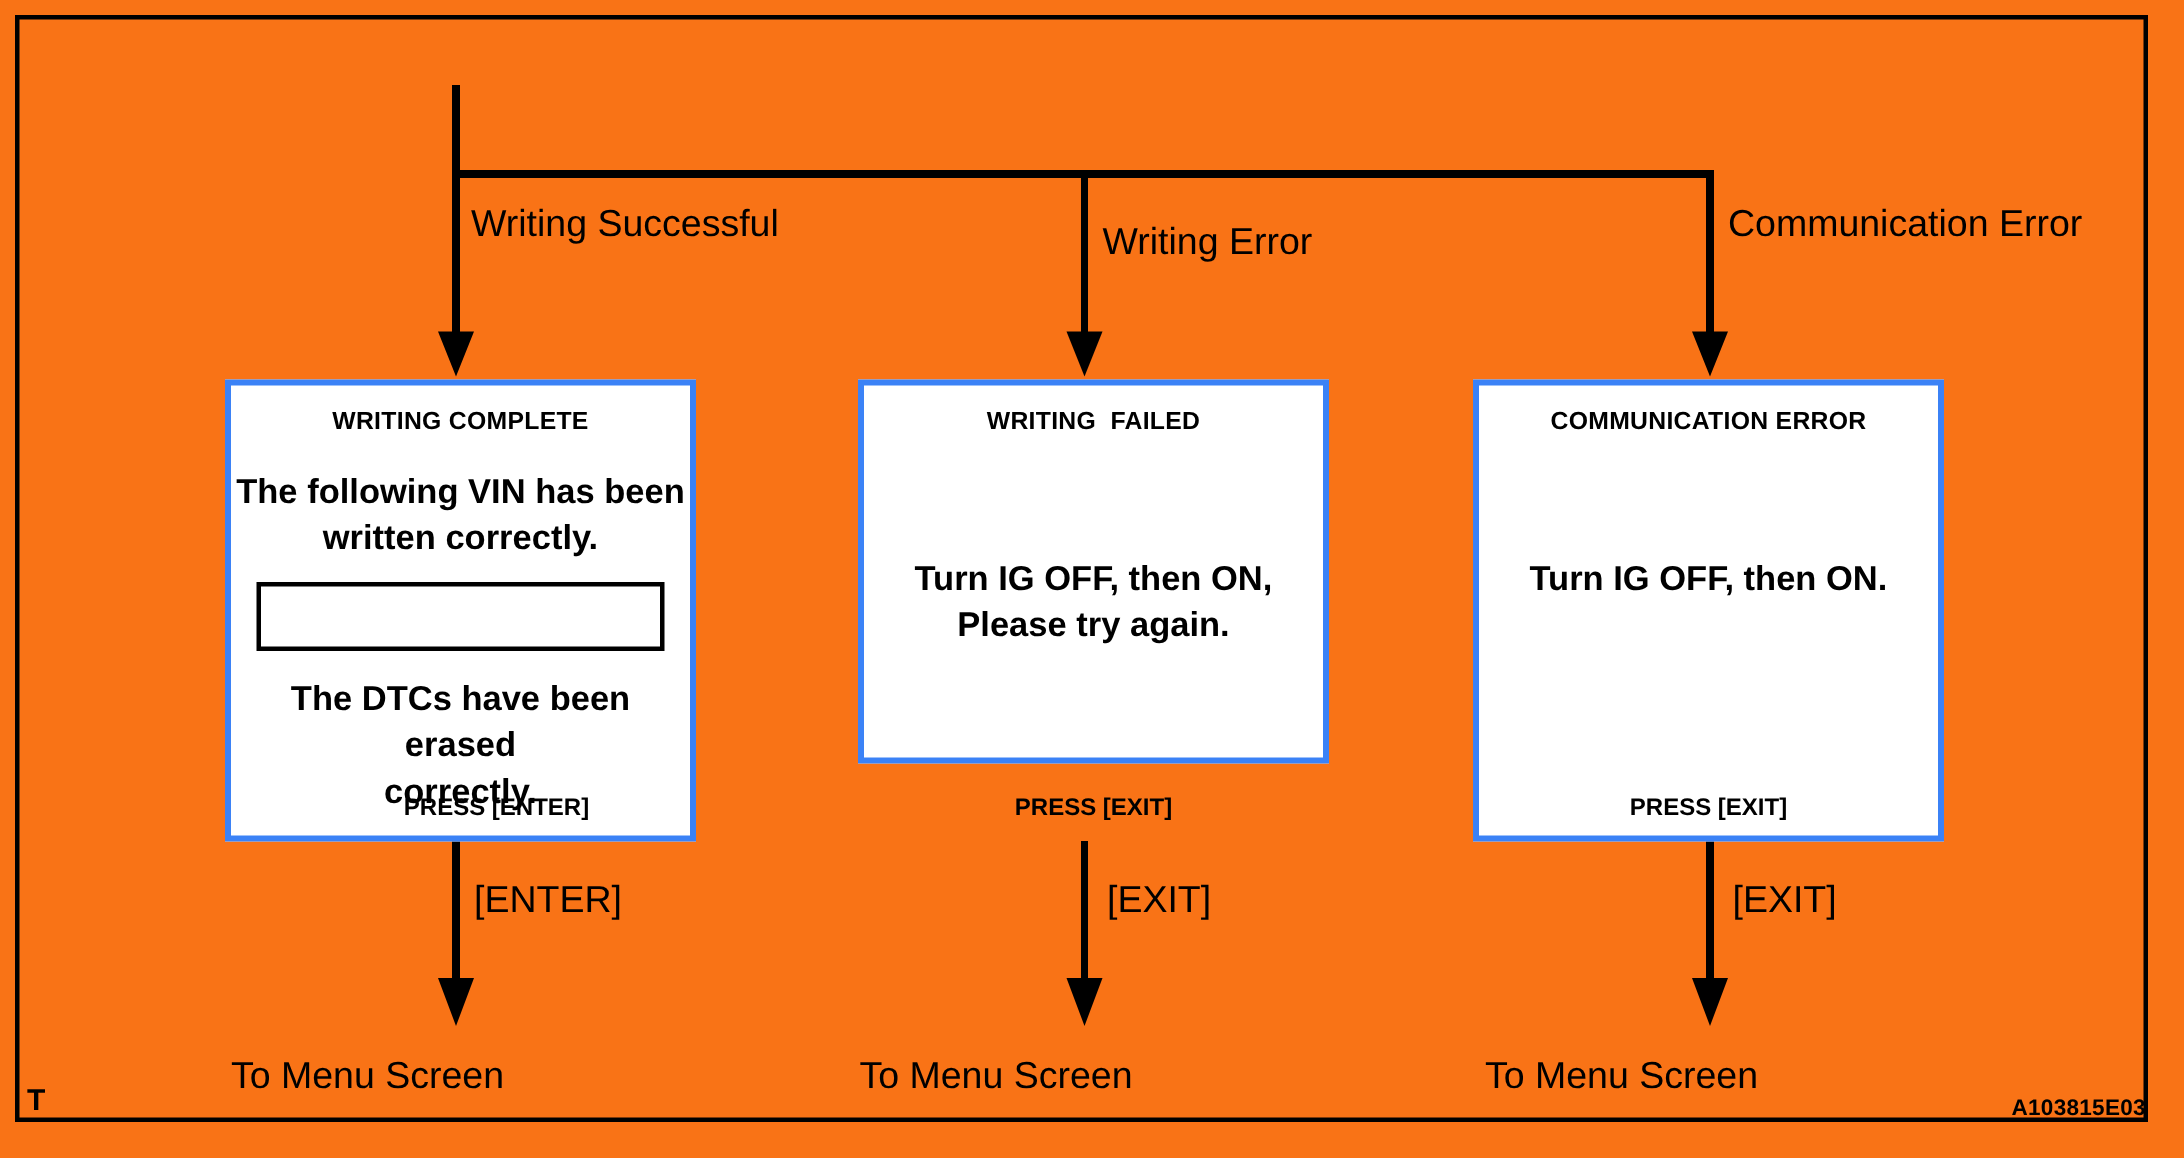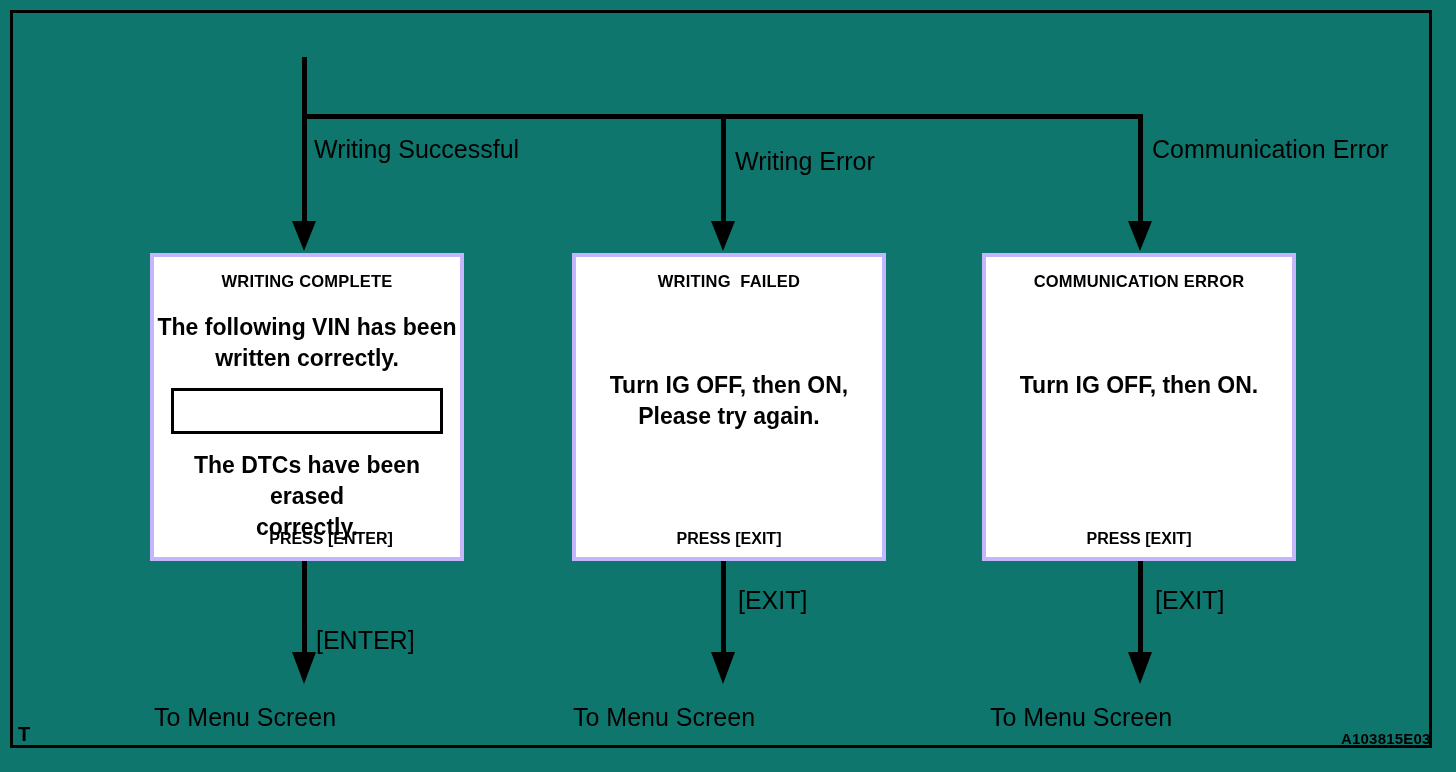--- a/index.html
+++ b/index.html
@@ -13,21 +13,21 @@
     height: 772px;
     font-family: "Liberation Sans", sans-serif;
     color: #000000;
     overflow: hidden;
   }
 
   #canvas {
     position: relative;
     width: 1456px;
     height: 772px;
-    background: #0f766e;
+    background: #f97316;
   }
 
   
   #frame {
     position: absolute;
     left: 10px;
     top: 10px;
     width: 1422px;
     height: 738px;
     border: 3px solid #000000;
@@ -74,21 +74,21 @@
     font-weight: 400;
     line-height: 1;
     white-space: nowrap;
     text-align: left;
     color: #000000;
   }
 
   
   .screen-box {
     position: absolute;
-    border: 4px solid #c4b5fd;
+    border: 4px solid #3b82f6;
     box-sizing: border-box;
     background: #ffffff;
     display: flex;
     flex-direction: column;
     align-items: center;
   }
   .screen-title {
     font-family: "Liberation Sans", sans-serif;
     font-weight: bold;
     font-size: 16.5px;
@@ -192,34 +192,34 @@
   <div class="screen-box" style="left:150px; top:253px; width:314px; height:308px; padding-top:16px;">
     <div class="screen-title">WRITING COMPLETE</div>
     <div class="screen-body" style="margin-top:22px;">The following VIN has been
 written correctly.</div>
     <div class="vin-field" style="margin-top:14px; width:272px; height:46px;"></div>
     <div class="screen-body" style="margin-top:16px;">The DTCs have been erased
 correctly.</div>
     <div class="screen-footer" style="position:absolute; left:0; right:0; top:274px;padding-left:48px;">PRESS [ENTER]</div>
   </div>
 
-  <div class="screen-box" style="left:572px; top:253px; width:314px; height:308px; padding-top:16px;">
+  <div class="screen-box" style="left:572px; top:253px; width:314px; height:256px; padding-top:16px;">
     <div class="screen-title">WRITING  FAILED</div>
     <div class="screen-body" style="position:absolute; left:0; right:0; top:113px;">Turn IG OFF, then ON,
 Please try again.</div>
     <div class="screen-footer" style="position:absolute; left:0; right:0; top:274px;">PRESS [EXIT]</div>
   </div>
 
   <div class="screen-box" style="left:982px; top:253px; width:314px; height:308px; padding-top:16px;">
     <div class="screen-title">COMMUNICATION ERROR</div>
     <div class="screen-body" style="position:absolute; left:0; right:0; top:113px;">Turn IG OFF, then ON.</div>
     <div class="screen-footer" style="position:absolute; left:0; right:0; top:274px;">PRESS [EXIT]</div>
   </div>
 
-  <div class="key-label" style="left:316px; top:588px;margin-top:40px;">[ENTER]</div>
+  <div class="key-label" style="left:316px; top:588px;">[ENTER]</div>
 
   <div class="key-label" style="left:738px; top:588px;">[EXIT]</div>
 
   <div class="key-label" style="left:1155px; top:588px;">[EXIT]</div>
 
   <div class="terminal-label" style="left:154px; top:705px; width:300px;">To Menu Screen</div>
 
   <div class="terminal-label" style="left:573px; top:705px; width:300px;">To Menu Screen</div>
 
   <div class="terminal-label" style="left:990px; top:705px; width:300px;">To Menu Screen</div>

